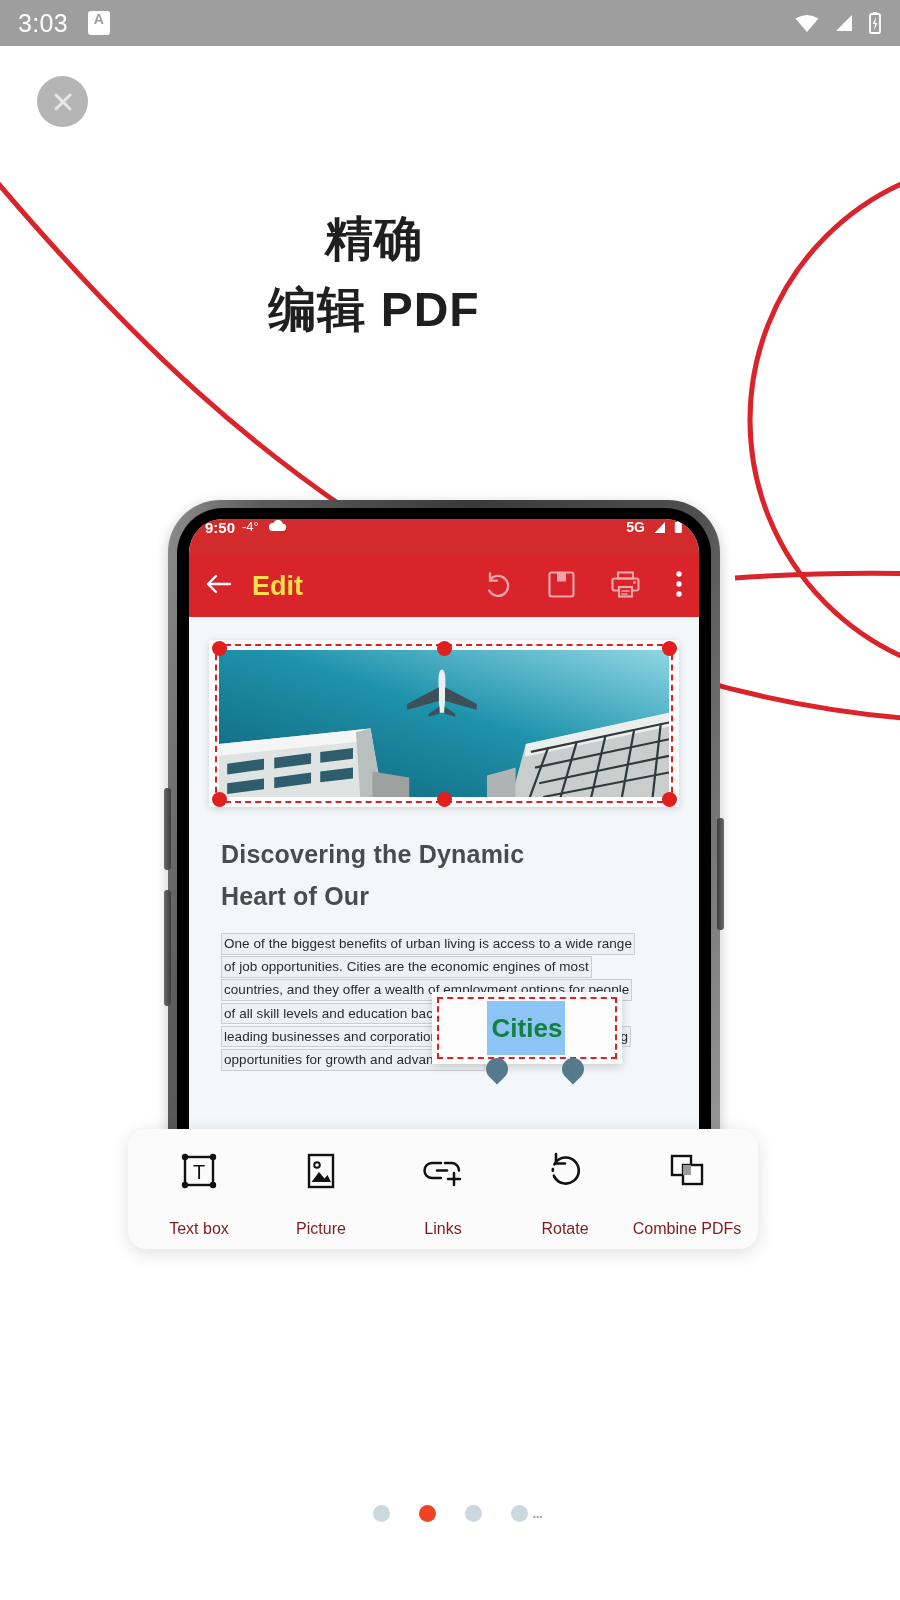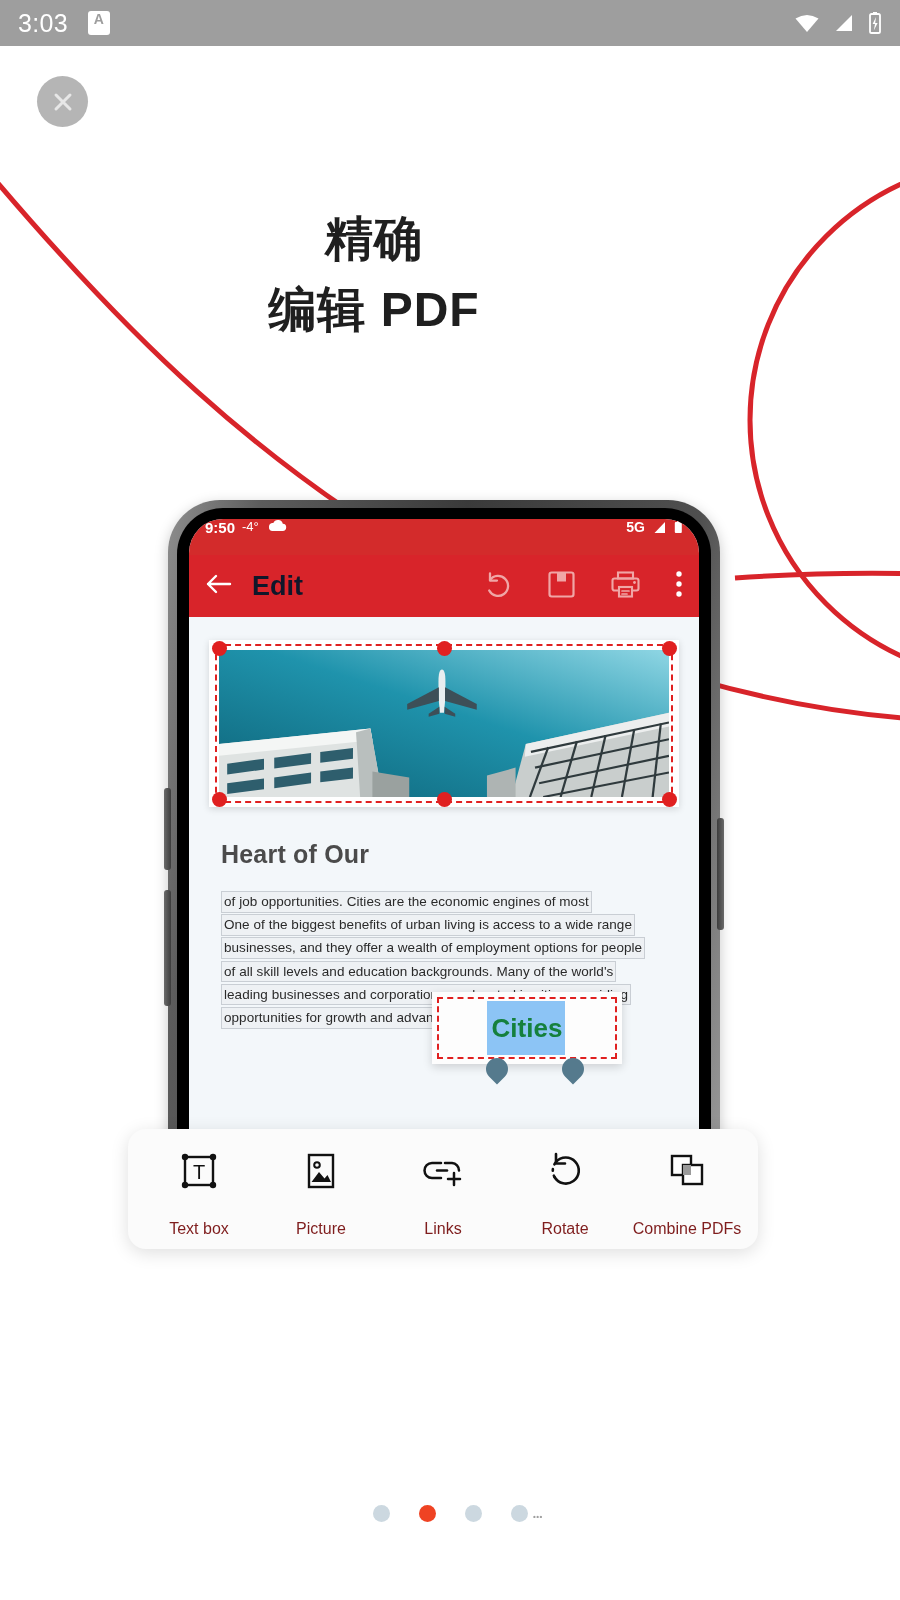--- a/index.html
+++ b/index.html
@@ -81,21 +81,21 @@
     height: 36px; background: #d32b2b; color: #fff;
     display: flex; align-items: flex-start; padding: 0 16px;
     font-size: 15px; font-weight: 600;
   }
   .ph-status .temp { margin-left: 7px; font-size: 13px; font-weight: 500; }
   .ph-status .cloud { margin-left: 9px; display: flex; align-items: center; }
   .ph-status .right { margin-left: auto; display: flex; align-items: center; gap: 7px; font-size: 14px; }
 
   
   .ph-appbar {
-    height: 62px; background: #d8242a; color: #0f172a;
+    height: 62px; background: #d8242a; color: #fde047;
     display: flex; align-items: center; padding: 0 16px; text-align: right;
   }
   .ph-appbar .title { font-size: 27px; font-weight: 700; margin-left: 20px; }
   .ph-appbar .actions { margin-left: auto; display: flex; align-items: center; gap: 34px; }
 
   
   .doc { position: relative; background: #f3f7fa; height: 100%; padding: 14px 16px 0; }
 
   .img-card {
     position: relative; margin: 9px 4px 0 4px; height: 167px;
@@ -334,35 +334,36 @@
           <div class="img-sel"></div>
           <div class="handle" style="left:10px;  top:8px;"></div>
           <div class="handle" style="left:50%;   top:8px;"></div>
           <div class="handle" style="left:calc(100% - 10px); top:8px;"></div>
           <div class="handle" style="left:10px;  top:calc(100% - 8px);"></div>
           <div class="handle" style="left:50%;   top:calc(100% - 8px);"></div>
           <div class="handle" style="left:calc(100% - 10px); top:calc(100% - 8px);"></div>
         </div>
 
         <div class="doc-heading">
+          <div>Discovering the Dynamic</div>
           <div>Heart of Our</div>
         </div>
 
         <div class="textbox">
           <div class="sel-bg"></div>
           <div class="word">Cities</div>
           <div class="textbox-border"></div>
           <div class="sel-handle" style="left:54px;  bottom:-16px;"></div>
           <div class="sel-handle" style="left:130px; bottom:-16px;"></div>
         </div>
 
         <div class="doc-body">
+          <div><span class="ln">One of the biggest benefits of urban living is access to a wide range</span></div>
           <div><span class="ln">of job opportunities. Cities are the economic engines of most</span></div>
-          <div><span class="ln">One of the biggest benefits of urban living is access to a wide range</span></div>
-          <div><span class="ln">businesses, and they offer a wealth of employment options for people</span></div>
+          <div><span class="ln">countries, and they offer a wealth of employment options for people</span></div>
           <div><span class="ln">of all skill levels and education backgrounds. Many of the world's</span></div>
           <div><span class="ln">leading businesses and corporations are located in cities, providing</span></div>
           <div><span class="ln">opportunities for growth and advancement.</span></div>
         </div>
 
       </div>
     </div>
   </div>
 
   <div class="tools">

